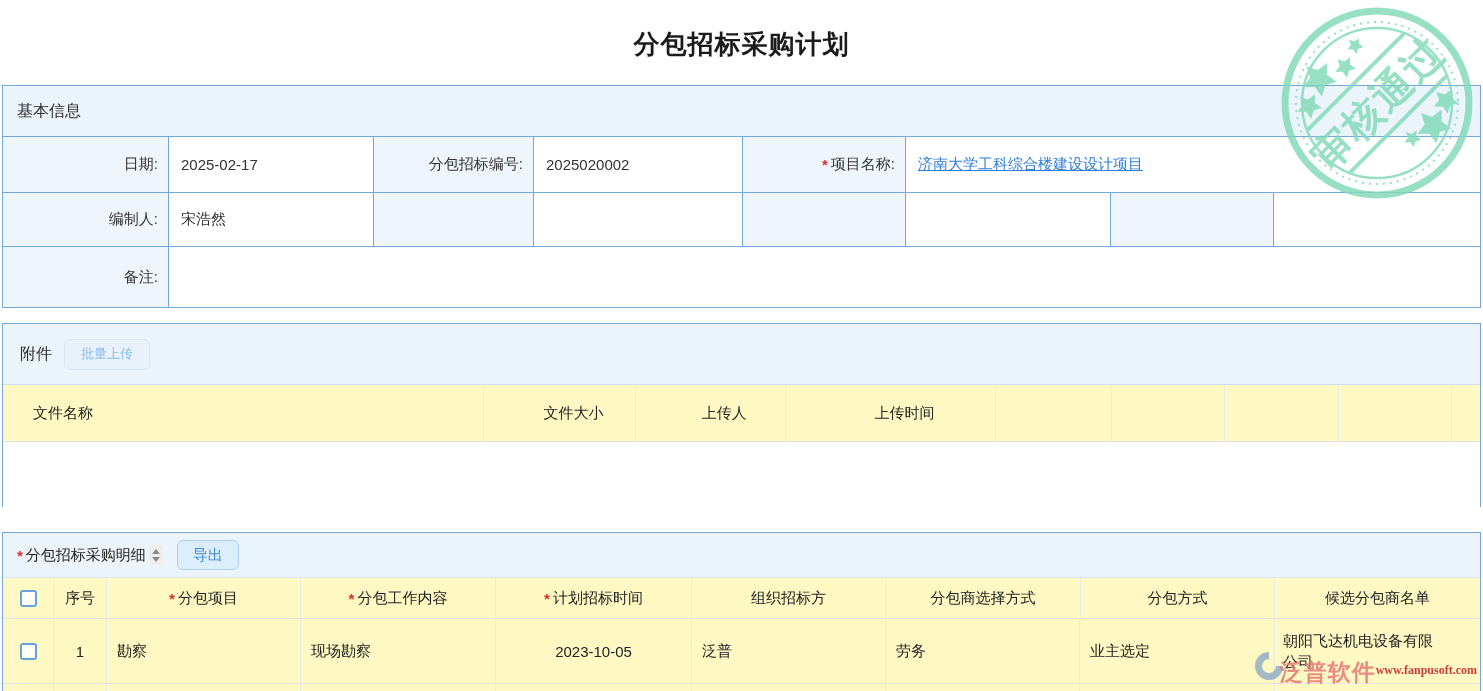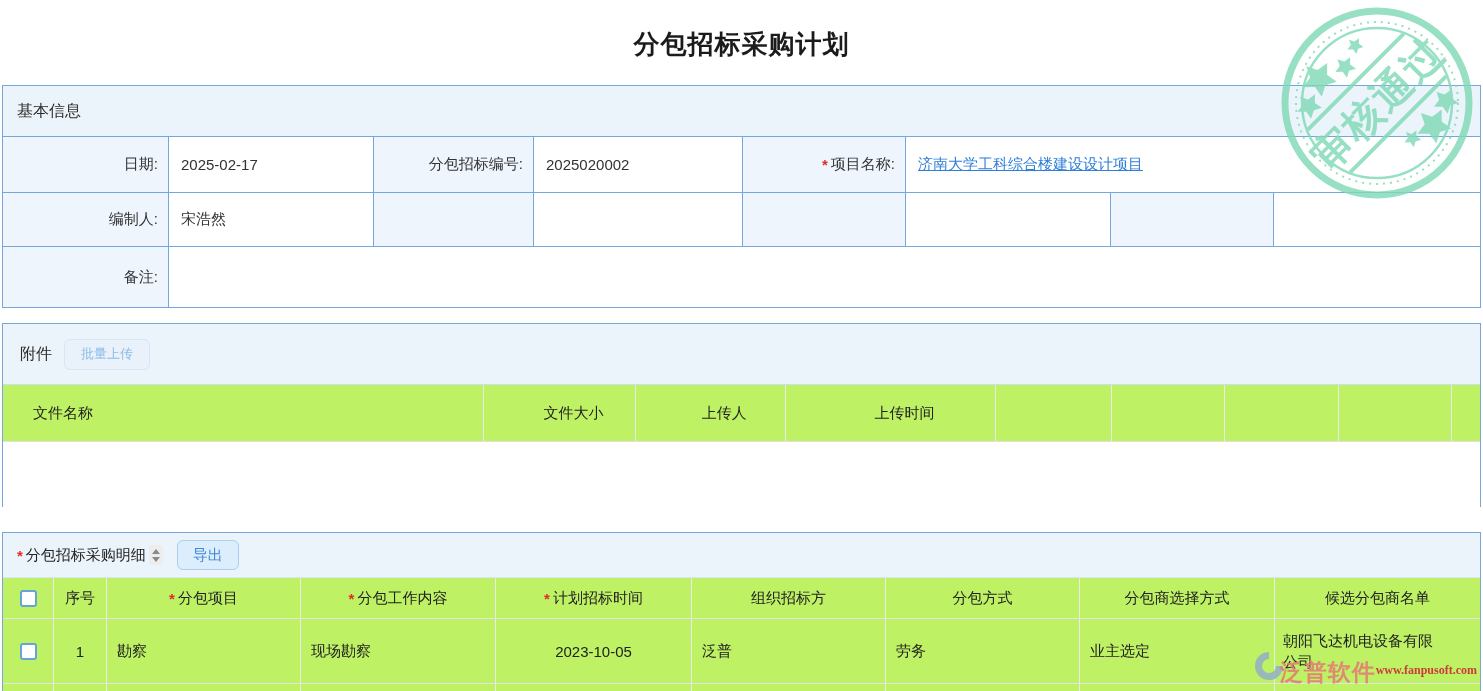--- a/index.html
+++ b/index.html
@@ -3,21 +3,21 @@
 <meta charset="utf-8">
 <style>
   html,body{margin:0;padding:0;background:#fff;}
   .page{position:relative;width:1483px;height:691px;background:#fff;overflow:hidden;
         font-family:"Liberation Sans","DejaVu Sans",sans-serif;color:#333;}
 
   .title{position:absolute;top:27px;left:0;width:100%;text-align:center;
          font-size:26px;font-weight:bold;color:#1b1b1b;letter-spacing:1px;}
 
   .section{position:absolute;left:2px;width:1479px;border:1px solid #74a7dc;
-           box-sizing:border-box;background:#bef264;}
+           box-sizing:border-box;background:#fef9c3;}
   #sec-basic{top:85px;height:223px;}
   #sec-attach{top:323px;height:184px;}
   #sec-detail{top:532px;height:165px;}
 
   .sec-strip{background:#ecf4fb;display:flex;align-items:center;box-sizing:border-box;}
   #sec-basic .sec-strip{height:51px;border-bottom:1px solid #74a7dc;padding-left:14px;font-size:16px;color:#2b2b2b;}
   #sec-attach .sec-strip{height:61px;border-bottom:1px solid #c9def2;padding-left:17px;font-size:16px;color:#2b2b2b;}
   #sec-detail .sec-strip{height:45px;border-bottom:1px solid #d9e6f2;padding-left:14px;font-size:15px;color:#222;}
 
   .row{display:flex;box-sizing:border-box;}
@@ -157,25 +157,25 @@
         <span class="req">*</span>
         <span>分包工作内容</span>
       </div>
       <div class="dcell dw4">
         <span class="req">*</span>
         <span>计划招标时间</span>
       </div>
       <div class="dcell dw5">
         <span>组织招标方</span>
       </div>
+      <div class="dcell dw7">
+        <span>分包商选择方式</span>
+      </div>
       <div class="dcell dw6">
         <span>分包方式</span>
-      </div>
-      <div class="dcell dw7">
-        <span>分包商选择方式</span>
       </div>
       <div class="dcell endc">
         <span>候选分包商名单</span>
       </div>
     </div>
 
     <div class="row dt-r">
       <div class="dcell dw0">
         <span class="cb"></span>
       </div>

